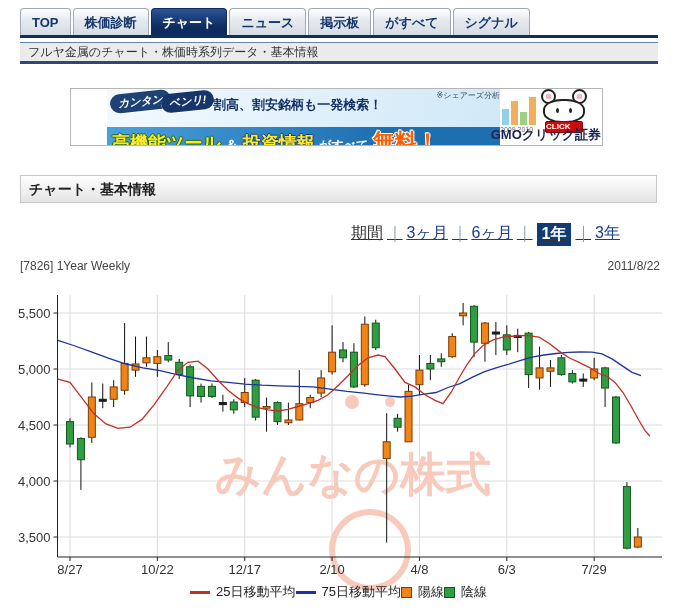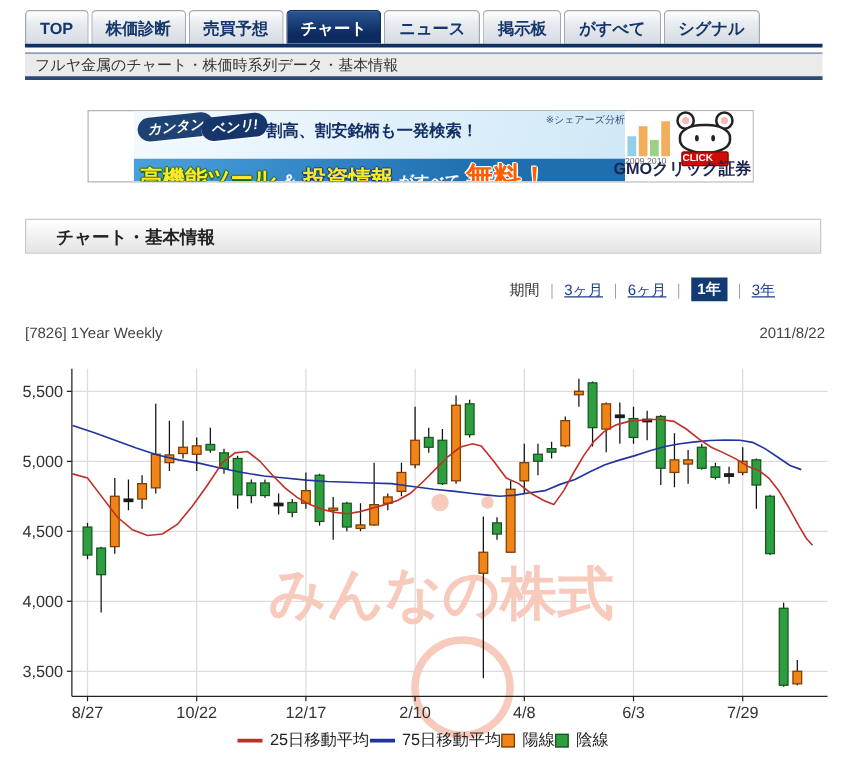--- a/index.html
+++ b/index.html
@@ -50,24 +50,24 @@
   .face{position:absolute;left:3px;top:9px;width:42px;height:24px;background:#fff;border:2px solid #222;border-radius:45%;}
   .eye{position:absolute;width:3px;height:5px;background:#222;border-radius:50%;top:7px;}
   .eye.l{left:11px;} .eye.r{right:11px;}
   .click-badge{position:absolute;left:5px;bottom:-3px;width:38px;height:12px;background:#cf0a0a;border:1px solid #8a0000;
       color:#fff;font-size:8px;font-weight:bold;text-align:left;line-height:10px;border-radius:2px;}
   .ad-brand{position:absolute;right:1px;bottom:1px;font-size:13px;font-weight:bold;color:#1b2350;white-space:nowrap;}
 
   
   .section-header{position:absolute;left:20px;top:175px;width:637px;height:28px;border:1px solid #c9c9c9;
       background:linear-gradient(#ffffff,#e4e4e4);font-size:14px;font-weight:bold;color:#222;
-      line-height:26px;padding-left:24px;}
-
-  
-  .period-row{position:absolute;top:223px;right:57px;height:18px;display:flex;align-items:flex-end;font-size:12px;color:#333;white-space:nowrap;}
+      line-height:26px;padding-left:8px;}
+
+  
+  .period-row{position:absolute;top:223px;right:57px;height:18px;display:flex;align-items:flex-start;font-size:16px;color:#333;white-space:nowrap;text-decoration:underline;}
   .p-label{color:#333;}
   .p-sep{color:#8899aa;margin:0 4px;}
   .p-link{color:#1c3c8c;text-decoration:underline;cursor:pointer;}
   .p-active{background:#123a75;color:#fff;font-weight:bold;padding:1px 5px;}
 
   
   .chart-head-left{position:absolute;left:20px;top:259px;font-size:12px;color:#444;}
   .chart-head-right{position:absolute;right:17px;top:259px;font-size:12px;color:#444;}
 
   svg.chart{position:absolute;left:0;top:280px;}
@@ -78,21 +78,20 @@
   .sw-line{display:inline-block;width:20px;height:3px;}
   .sw-rect{display:inline-block;width:11px;height:11px;border:1px solid #333;}
 </style>
 </head>
 <body>
 
 <div class="page">
   <div class="tabbar">
       <div class="tab">TOP</div>
       <div class="tab">株価診断</div>
-      <div class="tab">売買予想</div>
       <div class="tab active">チャート</div>
       <div class="tab">ニュース</div>
       <div class="tab">掲示板</div>
       <div class="tab">がすべて</div>
       <div class="tab">シグナル</div>
     </div>
   <div class="tab-underline"></div>
 
   <div class="breadcrumb">
     <span>フルヤ金属のチャート・株価時系列データ・基本情報</span>

